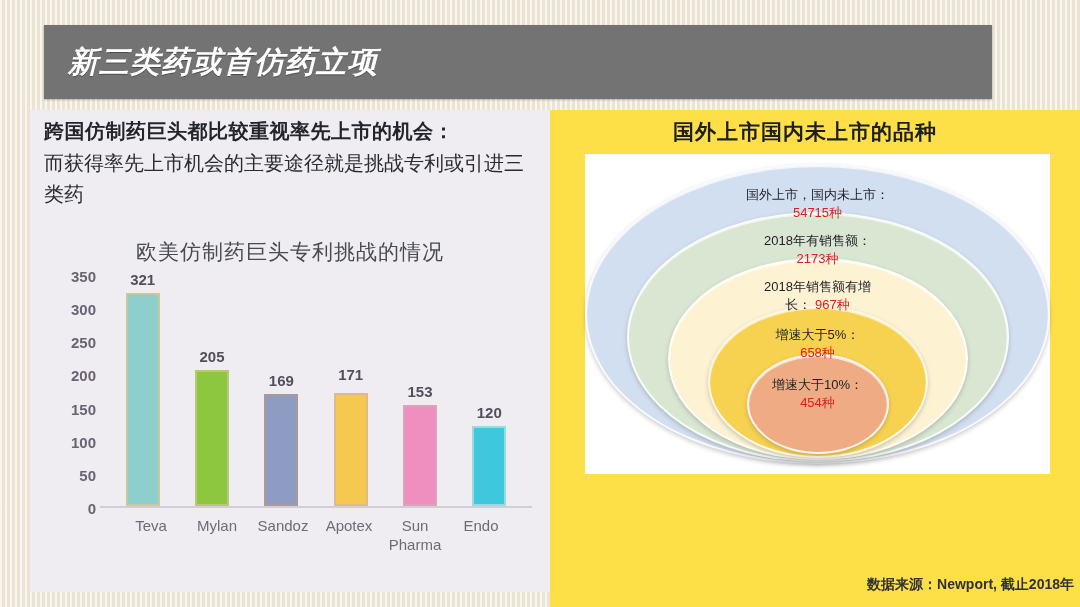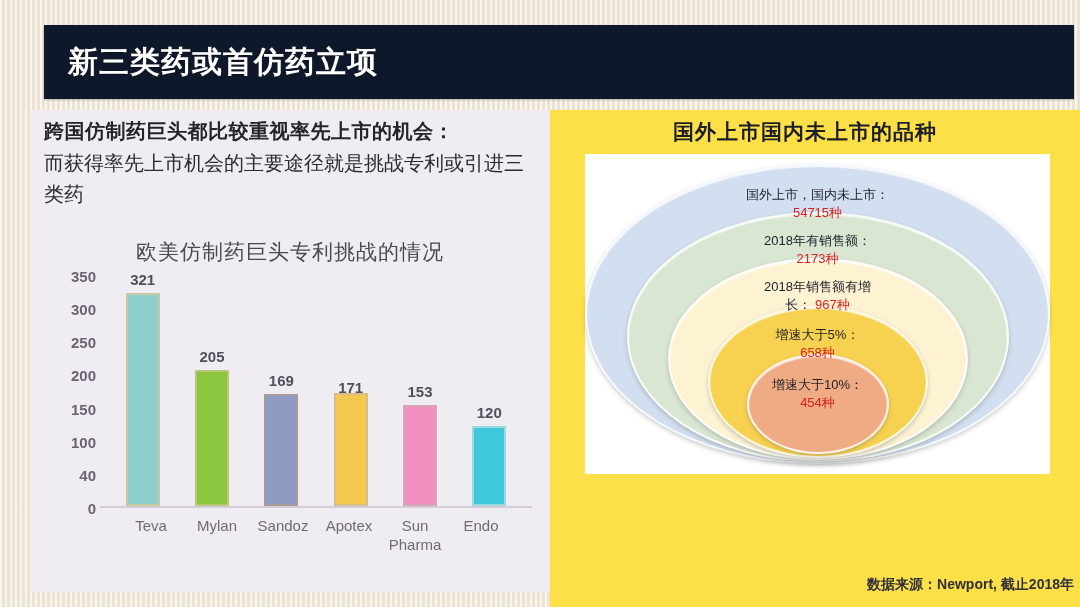--- a/index.html
+++ b/index.html
@@ -20,23 +20,24 @@
         rgba(255,255,255,0.55) 2px,
         rgba(228,216,196,0.45) 2px,
         rgba(228,216,196,0.45) 5px),
       #f2ecdf;
     z-index:0;
   }
   #slide{position:absolute;inset:0;z-index:1;}
 
   
   #title-bar{
-    position:absolute;left:44px;top:25px;width:1030px;height:74px;
-    background:#0f172a;
+    position:absolute;left:44px;top:25px;width:948px;height:74px;
+    background:#737373;
     box-shadow:0 1px 2px rgba(0,0,0,.25);
+    font-style:italic;
   }
   #title-text{
     position:absolute;left:24px;top:50%;transform:translateY(-50%);
     color:#ffffff;font-size:30px;font-weight:bold;letter-spacing:1px;
     white-space:nowrap;
     text-shadow:0 1px 0 rgba(0,0,0,.35);
   }
 
   
   #left-panel{
@@ -156,39 +157,39 @@
       <div id="chart-title">欧美仿制药巨头专利挑战的情况</div>
 
       <div id="plot">
         <div id="yticks-host">
             <div class="ytick" style="top: 0px;">350</div>
             <div class="ytick" style="top: 33.1429px;">300</div>
             <div class="ytick" style="top: 66.2857px;">250</div>
             <div class="ytick" style="top: 99.4286px;">200</div>
             <div class="ytick" style="top: 132.571px;">150</div>
             <div class="ytick" style="top: 165.714px;">100</div>
-            <div class="ytick" style="top: 198.857px;">40</div>
+            <div class="ytick" style="top: 198.857px;">50</div>
             <div class="ytick" style="top: 232px;">0</div>
           </div>
         <div id="axis-line"></div>
         <div id="bars">
             <div class="bar-col">
               <div class="bar-value" style="bottom: 217.777px;">321</div>
               <div class="bar" style="height: 212.777px; background: rgb(142, 207, 205); border-color: rgb(200, 201, 160);"></div>
             </div>
             <div class="bar-col">
               <div class="bar-value" style="bottom: 140.886px;">205</div>
               <div class="bar" style="height: 135.886px; background: rgb(141, 198, 63); border-color: rgb(185, 199, 122);"></div>
             </div>
             <div class="bar-col">
               <div class="bar-value" style="bottom: 117.023px;">169</div>
               <div class="bar" style="height: 112.023px; background: rgb(142, 156, 196); border-color: rgb(168, 154, 150);"></div>
             </div>
             <div class="bar-col">
-              <div class="bar-value" style="bottom: 110px; text-align: center;">171</div>
+              <div class="bar-value" style="bottom: 123px; text-align: center;">171</div>
               <div class="bar" style="height: 113.349px; background: rgb(245, 200, 79); border-color: rgb(217, 188, 138);"></div>
             </div>
             <div class="bar-col">
               <div class="bar-value" style="bottom: 106.417px;">153</div>
               <div class="bar" style="height: 101.417px; background: rgb(239, 143, 192); border-color: rgb(216, 165, 180);"></div>
             </div>
             <div class="bar-col">
               <div class="bar-value" style="bottom: 84.5429px;">120</div>
               <div class="bar" style="height: 79.5429px; background: rgb(63, 200, 221); border-color: rgb(156, 217, 221);"></div>
             </div>

